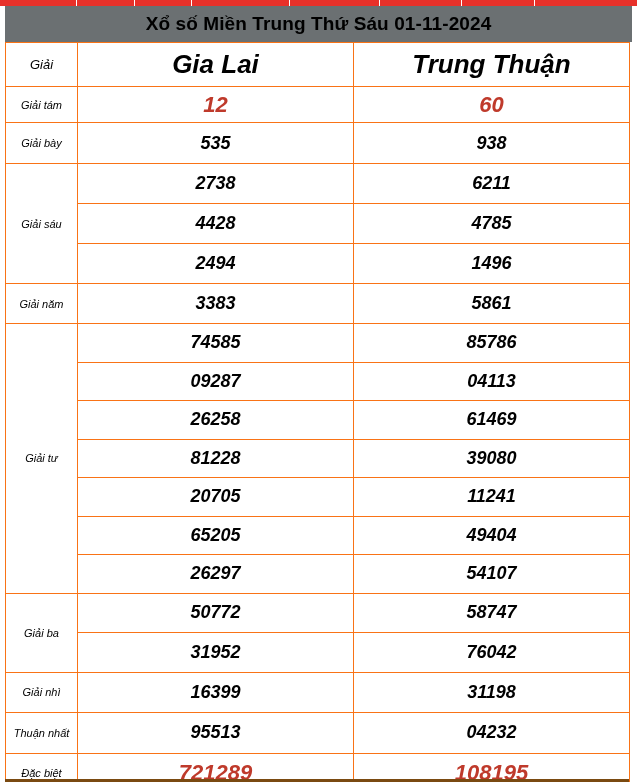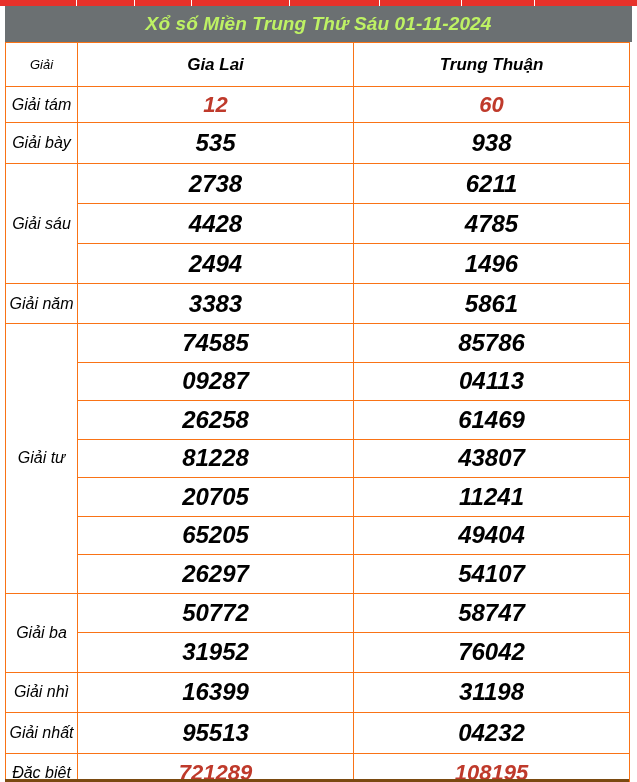--- a/index.html
+++ b/index.html
@@ -37,28 +37,27 @@
     top: 6px;
     left: 0;
     width: 637px;
   }
 
   
   .title-bar {
     margin: 0 5px;
     height: 36px;
     background: #6b7072;
-    color: #bef264;
+    color: #000000;
     font-size: 19px;
     font-weight: bold;
     display: flex;
     align-items: center;
     justify-content: center;
     letter-spacing: 0.1px;
-    font-style: italic;
   }
 
   table.lotto {
     margin: 0 5px;
     width: 623px;
     border-collapse: collapse;
     table-layout: fixed;
     background: #ffffff;
   }
   table.lotto td {
@@ -69,37 +68,37 @@
     padding: 0;
     font-style: italic;
   }
 
   col.c-label { width: 72px; }
   col.c-prov  { width: 276px; }
 
   
   .prov-head td {
     height: 43px;
-    font-size: 17px;
+    font-size: 26px;
     font-weight: bold;
   }
   .prov-head td.lbl {
     font-size: 13px;
     font-weight: normal;
   }
 
   td.lbl {
-    font-size: 16px;
+    font-size: 11px;
     font-weight: normal;
     color: #000000;
   }
 
   
   td.val {
-    font-size: 24px;
+    font-size: 18px;
     font-weight: bold;
   }
   td.val.red {
     color: #bf3a2b;
   }
   td.val.big {
     font-size: 22px;
     text-align: center;
   }
 
@@ -197,21 +196,21 @@
       <tr class="r-tu">
         <td class="val">09287</td>
         <td class="val">04113</td>
       </tr>
       <tr class="r-tu">
         <td class="val">26258</td>
         <td class="val">61469</td>
       </tr>
       <tr class="r-tu">
         <td class="val">81228</td>
-        <td class="val">43807</td>
+        <td class="val">39080</td>
       </tr>
       <tr class="r-tu">
         <td class="val">20705</td>
         <td class="val">11241</td>
       </tr>
       <tr class="r-tu">
         <td class="val">65205</td>
         <td class="val">49404</td>
       </tr>
       <tr class="r-tu">
@@ -229,21 +228,21 @@
         <td class="val">76042</td>
       </tr>
 
       <tr class="r-nhi">
         <td class="lbl">Giải nhì</td>
         <td class="val">16399</td>
         <td class="val">31198</td>
       </tr>
 
       <tr class="r-nhat">
-        <td class="lbl">Giải nhất</td>
+        <td class="lbl">Thuận nhất</td>
         <td class="val">95513</td>
         <td class="val">04232</td>
       </tr>
 
       <tr class="r-db">
         <td class="lbl">Đặc biệt</td>
         <td class="val red big">721289</td>
         <td class="val red big">108195</td>
       </tr>
 

